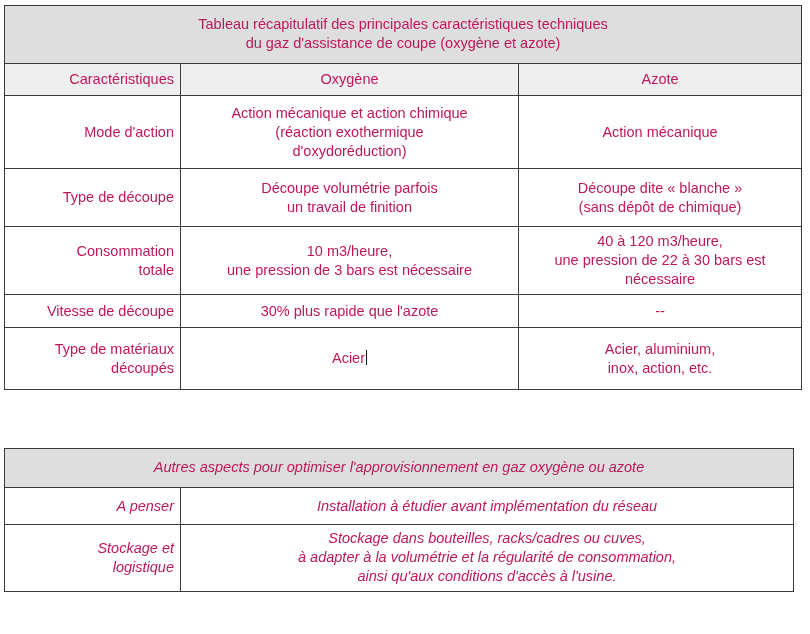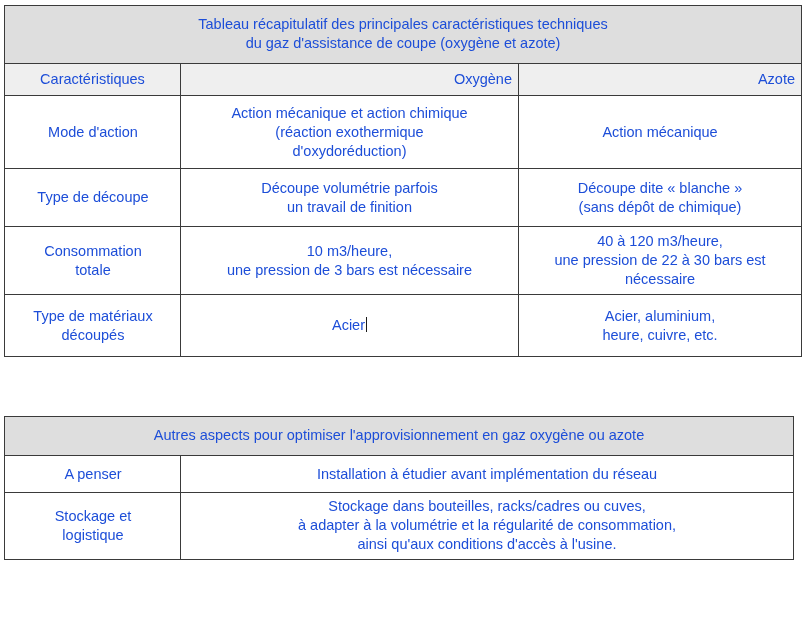--- a/index.html
+++ b/index.html
@@ -30,21 +30,21 @@
     background: #ffffff;
   }
 
   table.doc-table td,
   table.doc-table th {
     border: 1px solid #3a3a3a;
     padding: 4px 6px;
     font-size: 14.5px;
     line-height: 1.32;
     vertical-align: middle;
-    color: #1d4ed8;
+    color: #be185d;
     font-weight: normal;
   }
 
   .title-cell {
     background: #dedede !important;
     text-align: center;
     font-weight: bold;
     font-size: 16.5px;
     line-height: 1.36;
     padding: 9px 6px 10px 6px !important;
@@ -52,25 +52,25 @@
     color: #000000;
   }
 
   .colhead {
     background: #efefef !important;
     font-weight: bold;
     font-size: 15px;
     padding: 6px 6px !important;
     color: #000000;
   }
-  .colhead.left { text-align: center; }
-  .colhead.center { text-align: right; }
+  .colhead.left { text-align: right; }
+  .colhead.center { text-align: center; }
 
   .rowlabel {
-    text-align: center;
+    text-align: right;
     padding-left: 7px !important;
   }
 
   .cell-center {
     text-align: center;
     margin-left: 8px;
   }
 
   
   #table-one {
@@ -86,22 +86,23 @@
   #table-one .r-mode td    { height: 64px; }
   #table-one .r-type td    { height: 49px; }
   #table-one .r-conso td   { height: 59px; }
   #table-one .r-vitesse td { height: 24px; }
   #table-one .r-mater td   { height: 53px; }
 
   
   #table-two {
     position: absolute;
     left: 4px;
-    top: 416px;
+    top: 448px;
     width: 790px;
+    font-style: italic;
   }
   #table-two col.c1 { width: 176px; }
   #table-two col.c2 { width: 613px; }
 
   #table-two .r-penser td { height: 28px; }
   #table-two .r-stock td  { height: 57px; }
   #table-two .r-alt td    { height: 50px; }
 
   
   .caret {
@@ -172,32 +173,41 @@
           <span class="nowrapline">10 m3/heure,</span>
           <span class="nowrapline">une pression de 3 bars est nécessaire</span>
         </td>
         <td class="cell-center">
           <span class="nowrapline">40 à 120 m3/heure,</span>
           <span class="nowrapline">une pression de 22 à 30 bars est</span>
           <span class="nowrapline">nécessaire</span>
         </td>
       </tr>
 
+      <tr class="r-vitesse">
+        <td class="rowlabel">Vitesse de découpe</td>
+        <td class="cell-center">
+          <span class="nowrapline">30% plus rapide que l'azote</span>
+        </td>
+        <td class="cell-center">
+          <span class="nowrapline">--</span>
+        </td>
+      </tr>
 
       <tr class="r-mater">
         <td class="rowlabel">
           <span class="nowrapline">Type de matériaux</span>
           <span class="nowrapline">découpés</span>
         </td>
         <td class="cell-center">
           <span>Acier</span><span class="caret"></span>
         </td>
         <td class="cell-center">
           <span class="nowrapline">Acier, aluminium,</span>
-          <span class="nowrapline">heure, cuivre, etc.</span>
+          <span class="nowrapline">inox, action, etc.</span>
         </td>
       </tr>
     </tbody>
   </table>
 
   <table class="doc-table" id="table-two">
     <colgroup>
       <col class="c1">
         <col class="c2">
     </colgroup>

